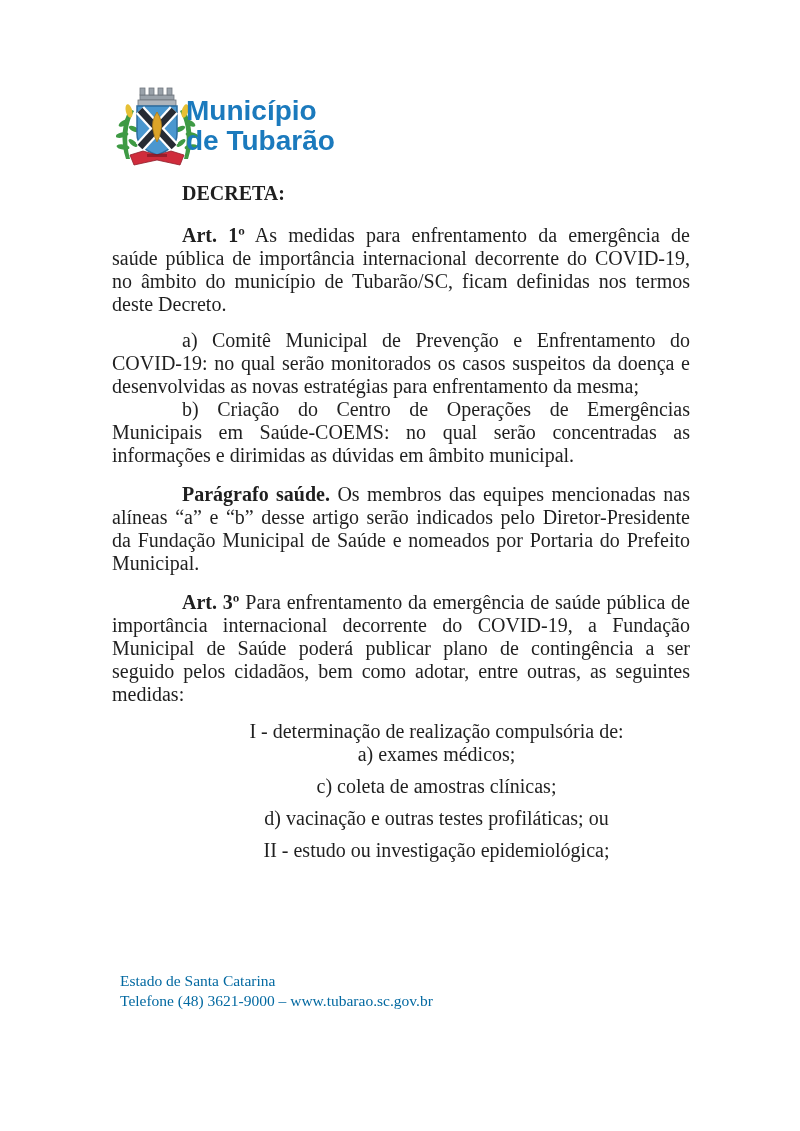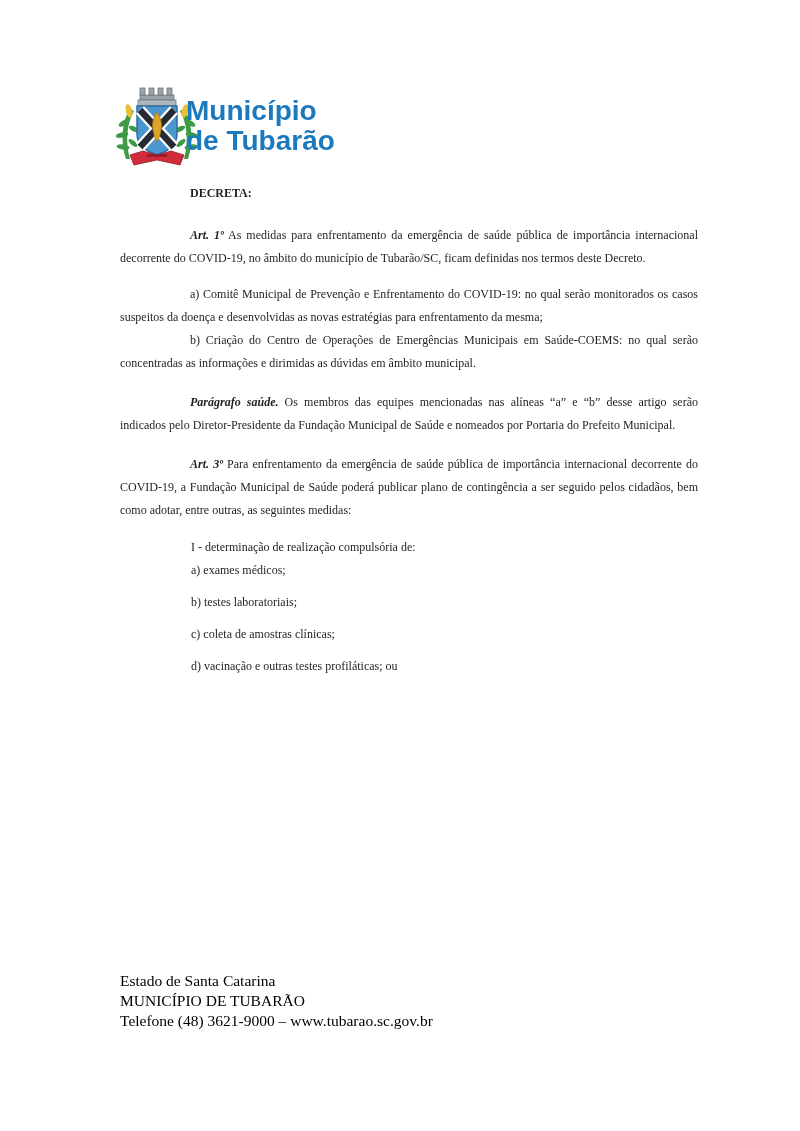--- a/index.html
+++ b/index.html
@@ -17,41 +17,41 @@
   .brand{
     position:absolute;left:186px;top:96px;
     font-family:"Liberation Sans","DejaVu Sans",sans-serif;
     font-weight:700;
     font-size:28px;line-height:30px;
     color:#1b7abd;
     letter-spacing:0px;
   }
   
   .content{
-    position:absolute;left:120px;top:182px;width:578px;
-    font-size:12px;line-height:23px;
+    position:absolute;left:112px;top:182px;width:578px;
+    font-size:20px;line-height:23px;
     text-align:justify;
   }
   .content p{margin:0;text-indent:70px;}
   .decreta{font-weight:bold;text-indent:72px;margin:0;}
   .mt-art1{margin-top:19px !important;}
   .mt-art2{margin-top:24px !important;}
   .mt-itema{margin-top:13px !important;}
   .mt-itemb{margin-top:0 !important;font-family:Liberation Serif, serif;}
   .mt-pu{margin-top:16px !important;}
   .mt-art3{margin-top:16px !important;}
   .list{margin-top:14px;}
-  .list .li{text-indent:71px;text-align:left;}
+  .list .li{text-indent:71px;text-align:center;}
   .li.tight{margin-top:0;}
   .li.gap{margin-top:9px;}
-  b.lead{font-weight:bold;font-style:italic;}
+  b.lead{font-weight:bold;}
   
   .footer{
     position:absolute;left:120px;top:971px;
-    color:#000000;
+    color:#0369a1;
     font-size:15.5px;line-height:20px;
     text-align:left;
   }
 </style>
 </head>
 <body>
 
 <div id="page">
 
   <div class="crest-wrap">
@@ -119,25 +119,24 @@
 
     <p class="mt-itemb">b) Criação do Centro de Operações de Emergências Municipais em Saúde-COEMS: no qual serão concentradas as informações e dirimidas as dúvidas em âmbito municipal.</p>
 
     <p class="mt-pu"><b class="lead">Parágrafo saúde.</b><span> Os membros das equipes mencionadas nas alíneas “a” e “b” desse artigo serão indicados pelo Diretor-Presidente da Fundação Municipal de Saúde e nomeados por Portaria do Prefeito Municipal.</span></p>
 
     <p class="mt-art3"><b class="lead">Art. 3º</b><span> Para enfrentamento da emergência de saúde pública de importância internacional decorrente do COVID-19, a Fundação Municipal de Saúde poderá publicar plano de contingência a ser seguido pelos cidadãos, bem como adotar, entre outras, as seguintes medidas:</span></p>
 
     <div class="list">
       <div class="li tight">I - determinação de realização compulsória de:</div>
       <div class="li tight">a) exames médicos;</div>
-      <div class="li gap">b) testes laboratoriais;</div>
       <div class="li gap">c) coleta de amostras clínicas;</div>
       <div class="li gap">d) vacinação e outras testes profiláticas; ou</div>
+      <div class="li gap">II - estudo ou investigação epidemiológica;</div>
     </div>
   </div>
 
   <div class="footer">
     <div>Estado de Santa Catarina</div>
-    <div>MUNICÍPIO DE TUBARÃO</div>
     <div>Telefone (48) 3621-9000 – www.tubarao.sc.gov.br</div>
   </div>
 
 </div>
 
 </body></html>

